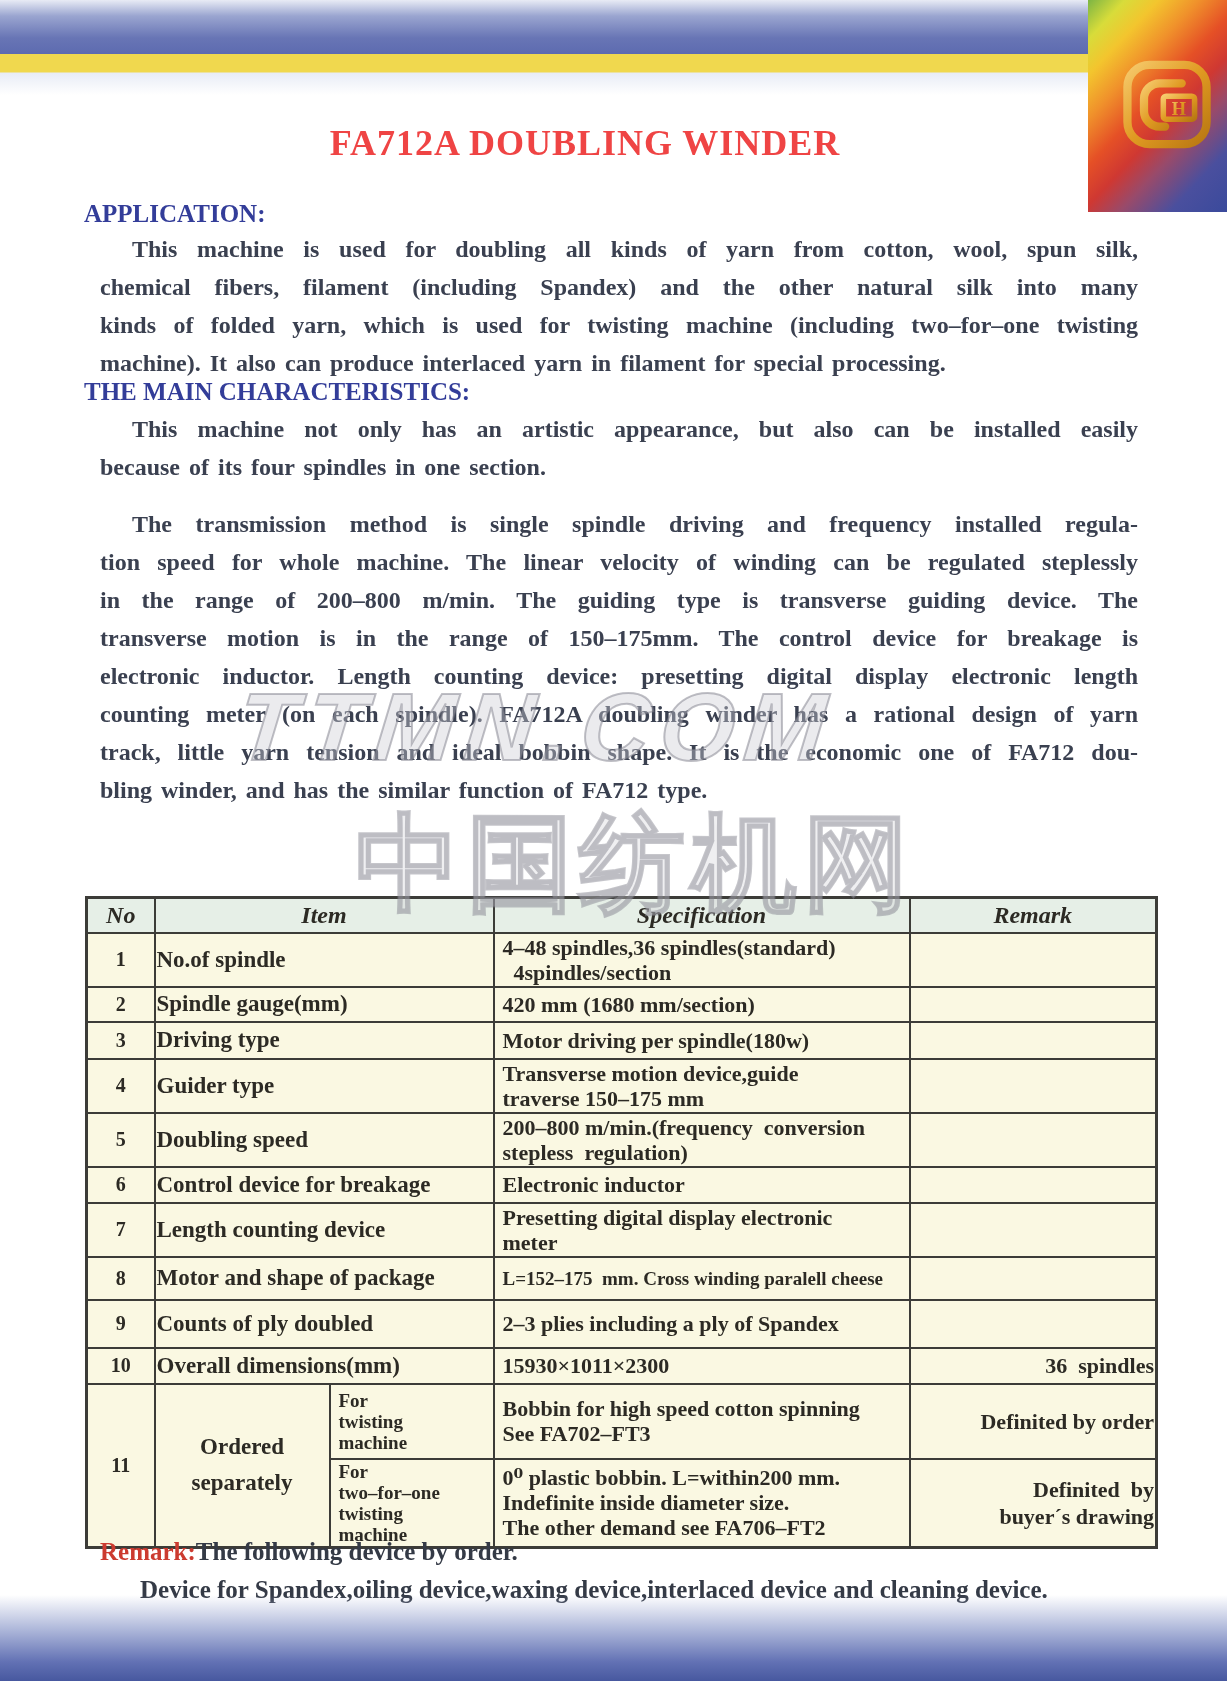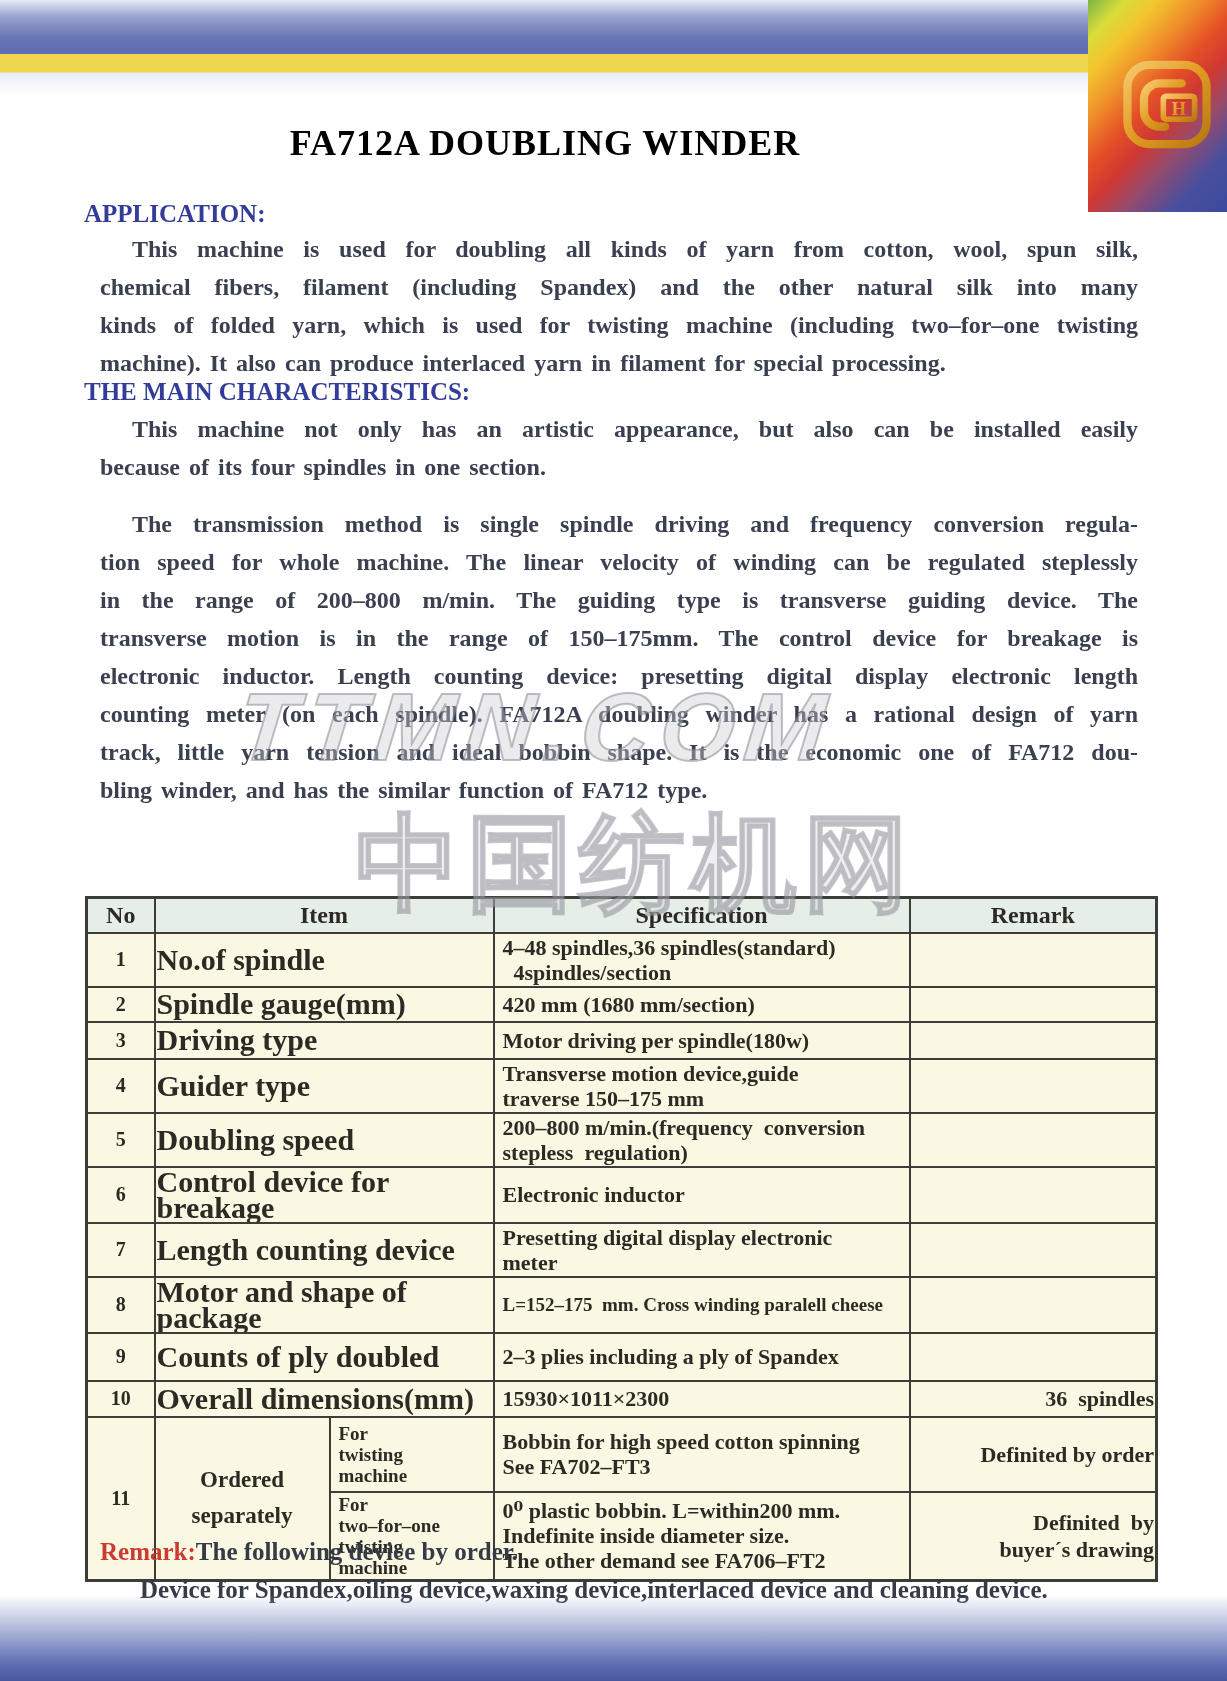--- a/index.html
+++ b/index.html
@@ -16,45 +16,45 @@
 
   
   .logo-panel{position:absolute;left:1088px;top:0;width:139px;height:212px;
     background:linear-gradient(133deg,
       #7cb544 0%,#d8dc3a 11%,#f3c52e 21%,#f0912b 33%,
       #e55026 46%,#cf3832 57%,#994a6a 68%,#4a4f9e 83%,#3a4a9c 100%);}
   .logo-emblem{position:absolute;left:33px;top:57px;}
 
   
   .doc-title{position:absolute;left:0;top:122px;width:1090px;text-align:center;
-    font-size:36px;font-weight:bold;color:#000000;letter-spacing:1px;}
+    font-size:36px;font-weight:bold;color:#ef4444;letter-spacing:1px;padding-left:40px;}
 
   
   .sec-heading{position:absolute;left:84px;font-size:25px;font-weight:bold;color:#333d99;}
   .para{position:absolute;left:100px;width:1038px;font-size:24px;font-weight:bold;
         color:#3a4050;line-height:38px;word-spacing:3px;}
   .jline{text-align:justify;text-align-last:justify;}
   .jline.last{text-align-last:left;}
   .jline.indent{text-indent:32px;}
 
   
   .params-table{position:absolute;left:85px;top:896px;width:1070px;
     border-collapse:collapse;table-layout:fixed;border:3px solid #3c3c38;}
   .params-table th,.params-table td{border:2px solid #3c3c38;overflow:hidden;
     vertical-align:middle;white-space:pre-line;color:#2c2a24;}
   .params-table th{background:#e6efe7;font-size:24px;font-weight:bold;text-align:center;}
   .params-table td{background:#faf8e2;font-weight:bold;}
   td.c-no{text-align:center;font-size:20px;}
-  td.c-item{font-size:30px;line-height:26px;}
+  td.c-item{font-size:23px;line-height:26px;}
   td.c-item-center{font-size:23px;text-align:center;line-height:36px;}
   td.c-sublabel{font-size:19px;line-height:21px;padding-left:8px;}
   td.c-spec{font-size:22px;line-height:25px;padding-left:8px;padding-right:4px;margin-top:8px;}
   td.c-spec.small{font-size:19px;}
   td.c-remark{font-size:22px;line-height:27px;padding-left:12px;text-align:right;}
-  tr.rh-h{height:35px;} tr.rh1{height:53px;} tr.rh2{height:35px;} tr.rh3{height:37px;}
+  tr.rh-h{height:35px;font-style:italic;} tr.rh1{height:53px;} tr.rh2{height:35px;} tr.rh3{height:37px;}
   tr.rh4{height:45px;} tr.rh5{height:45px;} tr.rh6{height:36px;} tr.rh7{height:50px;}
   tr.rh8{height:43px;} tr.rh9{height:48px;} tr.rh10{height:36px;}
   tr.rh11a{height:75px;} tr.rh11b{height:71px;}
 
   
   .wm{position:absolute;pointer-events:none;z-index:6;font-weight:bold;}
   .wm-latin{left:238px;top:672px;font-family:"Liberation Sans","DejaVu Sans",sans-serif;
     font-style:italic;font-size:96px;letter-spacing:10px;transform:skewX(-6deg);
     color:rgba(205,205,212,0.40);-webkit-text-stroke:2px rgba(128,128,140,0.50);}
   .wm-cjk{left:355px;top:793px;font-family:"DejaVu Sans",sans-serif;font-size:106px;
@@ -99,21 +99,21 @@
     <div class="jline">kinds of folded yarn, which is used for twisting machine (including two–for–one twisting</div>
     <div class="jline last">machine). It also can produce interlaced yarn in filament  for special processing.</div>
   </div>
 
   <div class="sec-heading" style="top:378px;">THE MAIN CHARACTERISTICS:</div>
   <div class="para" style="top:410px;">
     <div class="jline indent">This machine not only has an artistic appearance, but also can be installed easily</div>
     <div class="jline last">because of its four spindles in one section.</div>
   </div>
   <div class="para" style="top:505px;">
-    <div class="jline indent">The transmission method is single spindle driving and frequency conversion regula-</div>
+    <div class="jline indent">The transmission method is single spindle driving and frequency installed regula-</div>
     <div class="jline">tion speed for whole machine. The linear velocity of winding can be regulated steplessly</div>
     <div class="jline">in the range of 200–800 m/min. The guiding type is transverse guiding device. The</div>
     <div class="jline">transverse motion is in the range of 150–175mm. The control device for breakage is</div>
     <div class="jline">electronic inductor. Length counting device: presetting digital display electronic length</div>
     <div class="jline">counting meter (on each spindle). FA712A doubling winder has a rational design of yarn</div>
     <div class="jline">track, little yarn tension and ideal bobbin shape. It is the economic one of  FA712 dou-</div>
     <div class="jline last">bling winder, and has the similar function of FA712 type.</div>
   </div>
 
 

